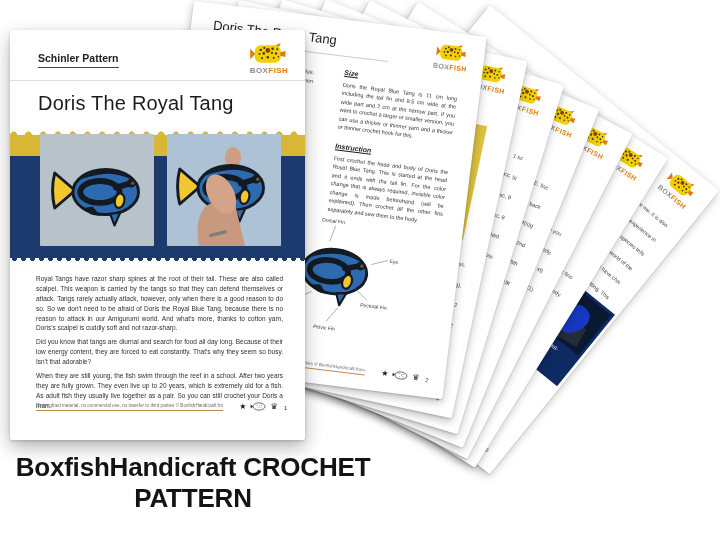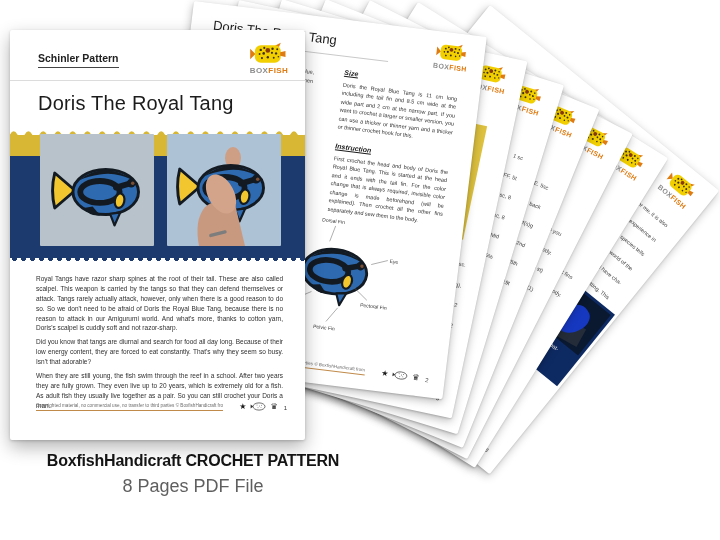--- a/index.html
+++ b/index.html
@@ -78,21 +78,21 @@
             border-left:1px solid #c9ad2d;}
   .p8photo{position:absolute;left:238px;top:162px;width:54px;height:92px;background:#0d2a63;}
   .p8photo .pic{position:absolute;left:3px;top:3px;right:3px;height:52px;background:#0a1830;overflow:hidden;}
   .p8photo .blob{position:absolute;left:8px;top:10px;width:26px;height:34px;background:#1638c0;
                  border-radius:50% 40% 55% 45%;transform:rotate(18deg);}
   .p8photo .blob2{position:absolute;left:0px;top:30px;width:40px;height:20px;background:#232c38;
                   transform:rotate(-10deg);}
   .p8caption{position:absolute;left:4px;top:60px;right:2px;font-size:5.5px;color:#f0f0f0;}
   
   .caption{position:absolute;left:0px;top:452px;width:386px;text-align:center;}
-  .cap1{font-size:16px;font-weight:bold;color:#141414;letter-spacing:-.2px;}
+  .cap1{font-size:26px;font-weight:bold;color:#141414;letter-spacing:-.2px;}
   .cap2{font-size:18px;color:#5f5f5f;margin-top:6px;}
 </style>
 </head>
 <body>
 
 <svg width="0" height="0" style="position:absolute" aria-hidden="true">
   <defs>
     <symbol id="tangfish" viewBox="0 0 140 100">
       <path d="M40 50 L12 26 Q6 50 12 74 Z" fill="#f2c62e" stroke="#131a22" stroke-width="4" stroke-linejoin="round"></path>
       <ellipse cx="82" cy="52" rx="45" ry="31" fill="#2d6ab0" stroke="#131a22" stroke-width="4"></ellipse>
@@ -389,16 +389,15 @@
       <svg class="fishdoodle">
           <use href="#fishdoodle"></use>
         </svg>
       <span class="ficon">♛</span>
       <span class="pagenum">1</span>
     </div>
   </div>
 
   <div class="caption">
     <div class="cap1">BoxfishHandicraft CROCHET PATTERN</div>
-    <div class="cap2">8 Pages PDF File</div>
   </div>
 
 </div>
 
 </body></html>

